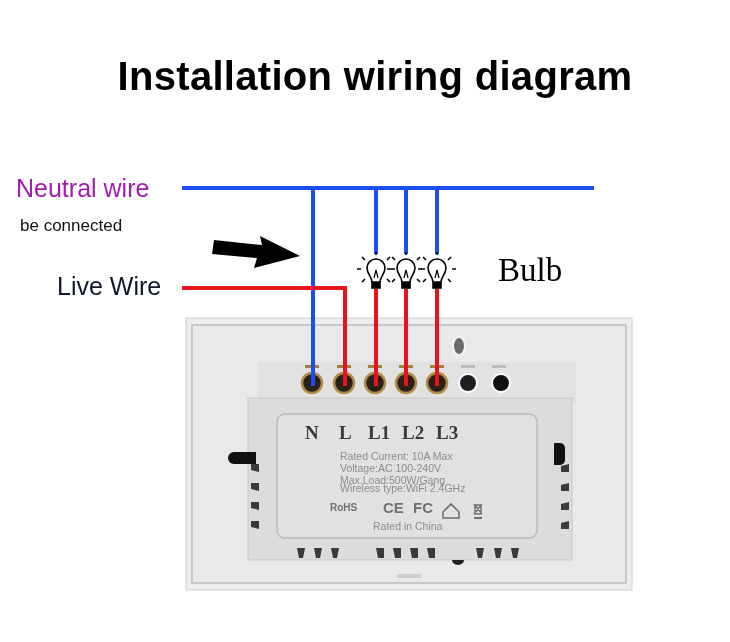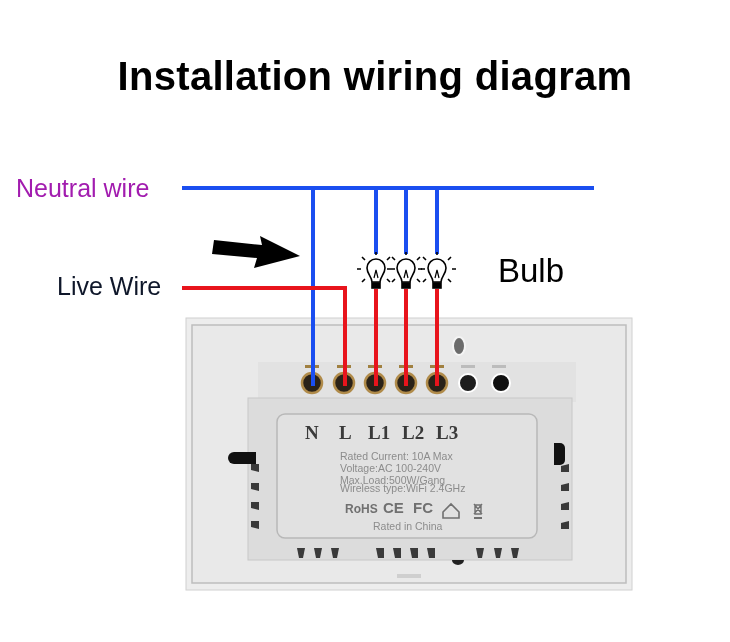--- a/index.html
+++ b/index.html
@@ -5,38 +5,39 @@
   html, body { margin: 0; padding: 0; background: #ffffff; }
   body { width: 730px; height: 642px; position: relative; overflow: hidden;
          font-family: "Liberation Sans", sans-serif; }
   .title { position: absolute; left: 0; top: 54px; width: 750px; text-align: center;
            font-family: "Liberation Sans", sans-serif; font-weight: bold; font-size: 40px;
            color: #000; letter-spacing: 0.3px; }
   .label { position: absolute; white-space: nowrap; font-family: "Liberation Sans", sans-serif; }
   .neutral-label { left: 16px; top: 174px; font-size: 25px; color: #a21caf; }
   .live-label { left: 57px; top: 272px; font-size: 25px; color: #0f172a; }
   .note { left: 20px; top: 215px; font-size: 17px; color: #111; text-align: center; line-height: 22px; }
-  .bulb-label { left: 498px; top: 252px; font-size: 33px; color: #000; }
+  .bulb-label { left: 498px; top: 252px; font-size: 33px; color: #000; font-family: Liberation Serif, serif; }
   svg.wires { position: absolute; left: 0; top: 0; }
   .terminal-label { position: absolute; font-family: "Liberation Serif", serif; font-size: 19px;
                     color: #3a3a3a; font-weight: bold; }
   .spec { position: absolute; left: 340px; font-size: 10.5px; color: #8c8c8c; white-space: nowrap;
           font-family: "Liberation Sans", sans-serif; }
   .mark { position: absolute; top: 499px; font-size: 15px; color: #707070; font-weight: bold;
           font-family: "Liberation Sans", sans-serif; }
   .made { position: absolute; left: 373px; top: 520px; font-size: 10.5px; color: #8c8c8c;
           font-family: "Liberation Sans", sans-serif; }
 </style>
 </head>
 <body>
 
 <div class="title">Installation wiring diagram</div>
 
 <div class="label neutral-label">Neutral wire</div>
 <div class="label note">
+  <div>be connected</div>
 </div>
 <div class="label live-label">Live Wire</div>
 <div class="label bulb-label">Bulb</div>
 
 <svg class="wires" width="730" height="642" viewBox="0 0 730 642">
 
   <g>
     <rect x="186" y="318" width="446" height="272" fill="#ededed" stroke="#d0d0d0" stroke-width="1"></rect>
     <rect x="192" y="325" width="434" height="258" fill="#e9e9e9" stroke="#bdbdbd" stroke-width="1.5"></rect>
     <rect x="258" y="362" width="318" height="40" fill="#e2e2e2"></rect>
@@ -160,17 +161,17 @@
 <div class="terminal-label" style="left:339px; top:422px;">L</div>
 <div class="terminal-label" style="left:368px; top:422px;">L1</div>
 <div class="terminal-label" style="left:402px; top:422px;">L2</div>
 <div class="terminal-label" style="left:436px; top:422px;">L3</div>
 
 <div class="spec" style="top:450px;">Rated Current: 10A Max</div>
 <div class="spec" style="top:462px;">Voltage:AC 100-240V</div>
 <div class="spec" style="top:474px;">Max.Load:500W/Gang</div>
 <div class="spec" style="top:482px;">Wireless type:WiFi 2.4GHz</div>
 
-<div class="mark" style="left:345px; font-size:12px; top:502px;">RoHS</div>
+<div class="mark" style="left:330px; font-size:10px; top:502px;">RoHS</div>
 <div class="mark" style="left:383px;">CE</div>
 <div class="mark" style="left:413px;">FC</div>
 
 <div class="made">Rated in China</div>
 
 </body></html>

